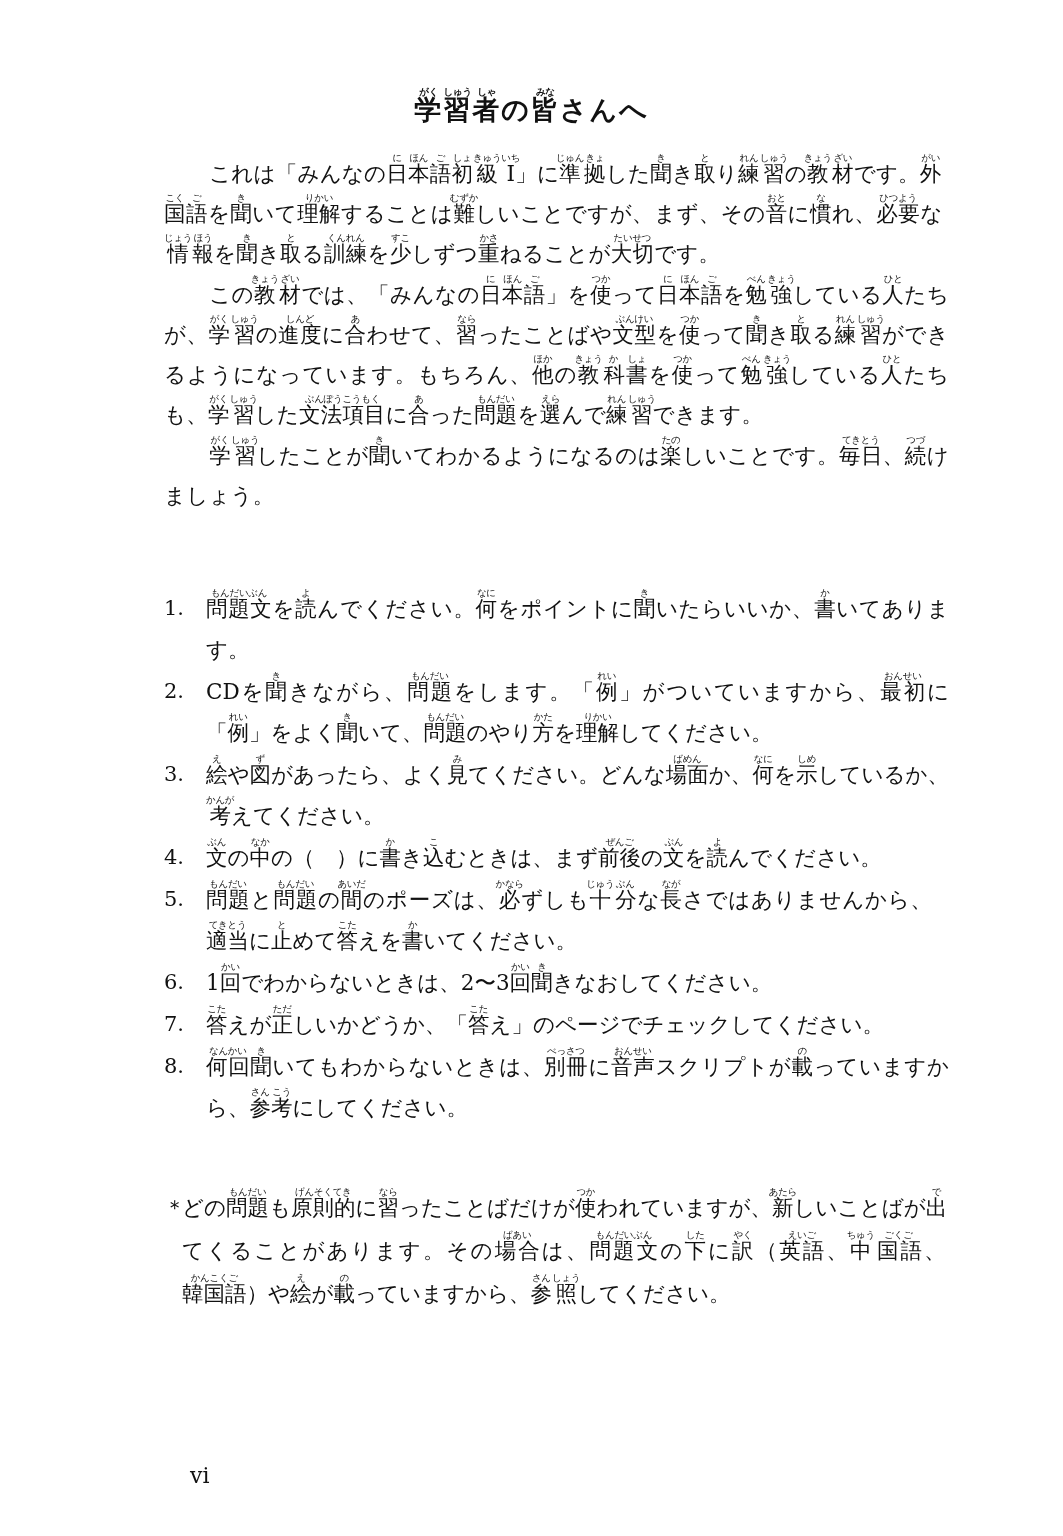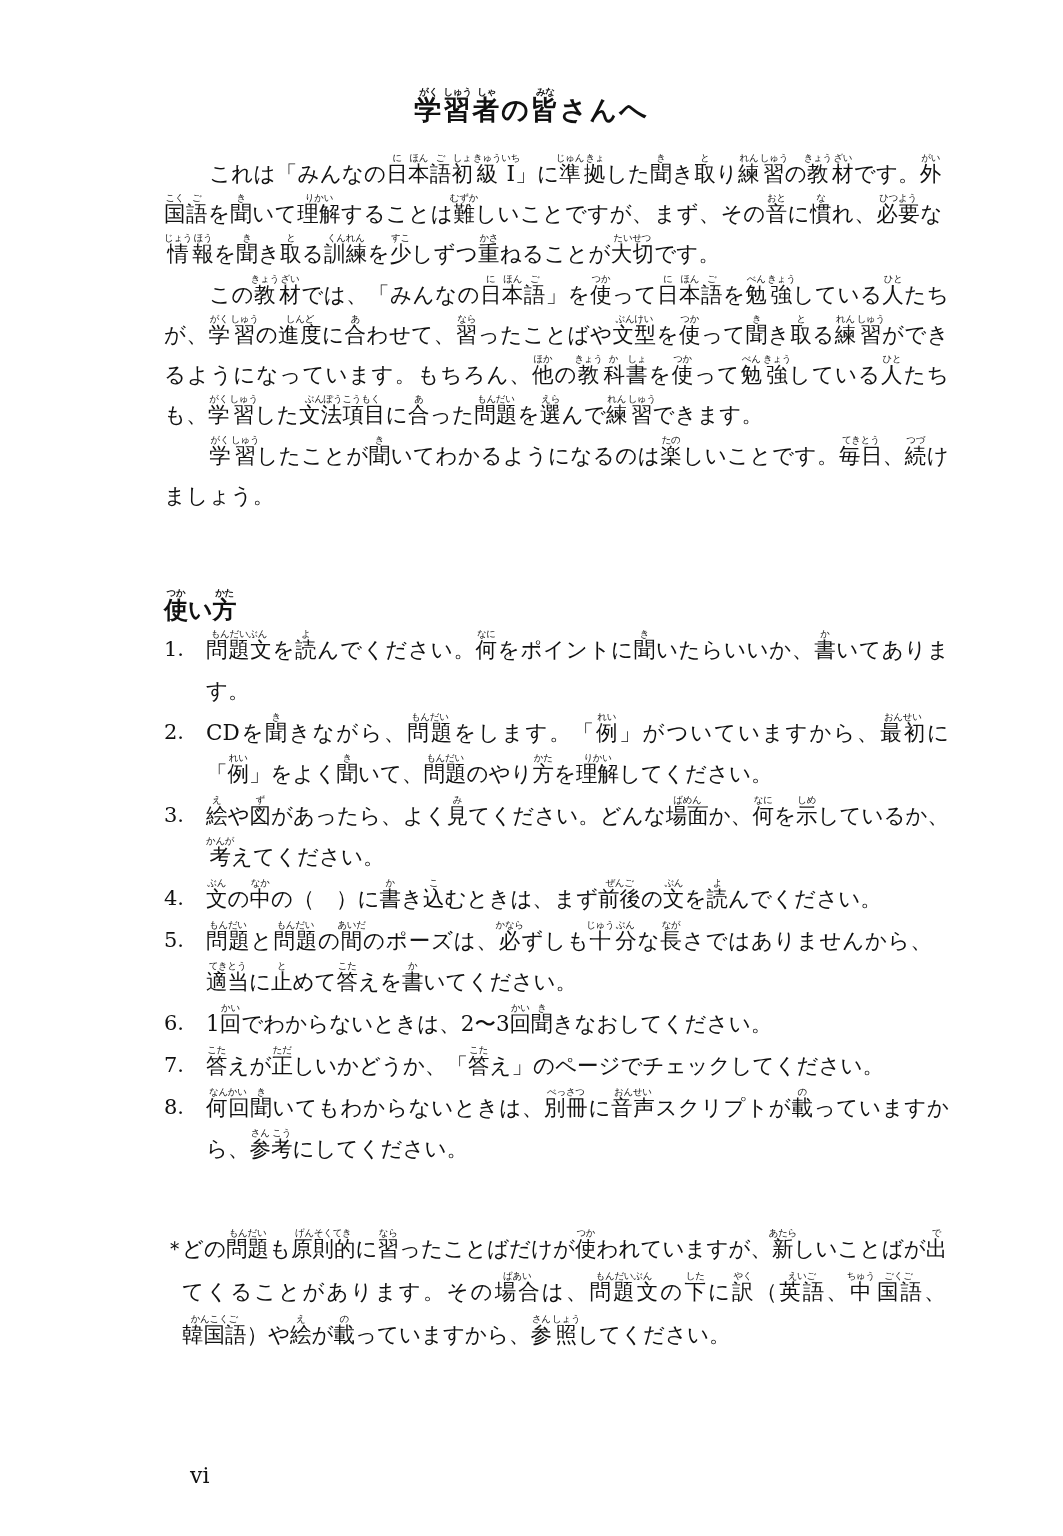--- a/index.html
+++ b/index.html
@@ -132,21 +132,20 @@
 
   <div class="content">
 
     <div class="block-intro">
       <p class="para indent">これは「みんなの<ruby>日<rt>に</rt></ruby><ruby>本<rt>ほん</rt></ruby><ruby>語<rt>ご</rt></ruby><ruby>初<rt>しょ</rt></ruby><ruby>級<rt>きゅう</rt></ruby><ruby>Ⅰ<rt>いち</rt></ruby>」に<ruby>準<rt>じゅん</rt></ruby><ruby>拠<rt>きょ</rt></ruby>した<ruby>聞<rt>き</rt></ruby>き<ruby>取<rt>と</rt></ruby>り<ruby>練<rt>れん</rt></ruby><ruby>習<rt>しゅう</rt></ruby>の<ruby>教<rt>きょう</rt></ruby><ruby>材<rt>ざい</rt></ruby>です。<ruby>外<rt>がい</rt></ruby><ruby>国<rt>こく</rt></ruby><ruby>語<rt>ご</rt></ruby>を<ruby>聞<rt>き</rt></ruby>いて<ruby>理解<rt>りかい</rt></ruby>することは<ruby>難<rt>むずか</rt></ruby>しいことですが、まず、その<ruby>音<rt>おと</rt></ruby>に<ruby>慣<rt>な</rt></ruby>れ、<ruby>必要<rt>ひつよう</rt></ruby>な<ruby>情<rt>じょう</rt></ruby><ruby>報<rt>ほう</rt></ruby>を<ruby>聞<rt>き</rt></ruby>き<ruby>取<rt>と</rt></ruby>る<ruby>訓練<rt>くんれん</rt></ruby>を<ruby>少<rt>すこ</rt></ruby>しずつ<ruby>重<rt>かさ</rt></ruby>ねることが<ruby>大切<rt>たいせつ</rt></ruby>です。</p>
       <p class="para indent">この<ruby>教<rt>きょう</rt></ruby><ruby>材<rt>ざい</rt></ruby>では、「みんなの<ruby>日<rt>に</rt></ruby><ruby>本<rt>ほん</rt></ruby><ruby>語<rt>ご</rt></ruby>」を<ruby>使<rt>つか</rt></ruby>って<ruby>日<rt>に</rt></ruby><ruby>本<rt>ほん</rt></ruby><ruby>語<rt>ご</rt></ruby>を<ruby>勉<rt>べん</rt></ruby><ruby>強<rt>きょう</rt></ruby>している<ruby>人<rt>ひと</rt></ruby>たちが、<ruby>学<rt>がく</rt></ruby><ruby>習<rt>しゅう</rt></ruby>の<ruby>進度<rt>しんど</rt></ruby>に<ruby>合<rt>あ</rt></ruby>わせて、<ruby>習<rt>なら</rt></ruby>ったことばや<ruby>文型<rt>ぶんけい</rt></ruby>を<ruby>使<rt>つか</rt></ruby>って<ruby>聞<rt>き</rt></ruby>き<ruby>取<rt>と</rt></ruby>る<ruby>練<rt>れん</rt></ruby><ruby>習<rt>しゅう</rt></ruby>ができるようになっています。もちろん、<ruby>他<rt>ほか</rt></ruby>の<ruby>教<rt>きょう</rt></ruby><ruby>科<rt>か</rt></ruby><ruby>書<rt>しょ</rt></ruby>を<ruby>使<rt>つか</rt></ruby>って<ruby>勉<rt>べん</rt></ruby><ruby>強<rt>きょう</rt></ruby>している<ruby>人<rt>ひと</rt></ruby>たちも、<ruby>学<rt>がく</rt></ruby><ruby>習<rt>しゅう</rt></ruby>した<ruby>文法項目<rt>ぶんぽうこうもく</rt></ruby>に<ruby>合<rt>あ</rt></ruby>った<ruby>問題<rt>もんだい</rt></ruby>を<ruby>選<rt>えら</rt></ruby>んで<ruby>練<rt>れん</rt></ruby><ruby>習<rt>しゅう</rt></ruby>できます。</p>
       <p class="para indent"><ruby>学<rt>がく</rt></ruby><ruby>習<rt>しゅう</rt></ruby>したことが<ruby>聞<rt>き</rt></ruby>いてわかるようになるのは<ruby>楽<rt>たの</rt></ruby>しいことです。<ruby>毎日<rt>てきとう</rt></ruby>、<ruby>続<rt>つづ</rt></ruby>けましょう。</p>
     </div>
 
     <div class="howto-wrap">
-      <h2 class="section-head"><ruby>使<rt>つか</rt></ruby>い<ruby>方<rt>かた</rt></ruby></h2>
 
       <ol class="steps">
         <li>
           <span class="num">1.</span>
           <span class="txt"><ruby>問題文<rt>もんだいぶん</rt></ruby>を<ruby>読<rt>よ</rt></ruby>んでください。<ruby>何<rt>なに</rt></ruby>をポイントに<ruby>聞<rt>き</rt></ruby>いたらいいか、<ruby>書<rt>か</rt></ruby>いてあります。</span>
         </li>
         <li>
           <span class="num">2.</span>
           <span class="txt">CDを<ruby>聞<rt>き</rt></ruby>きながら、<ruby>問題<rt>もんだい</rt></ruby>をします。「<ruby>例<rt>れい</rt></ruby>」がついていますから、<ruby>最初<rt>おんせい</rt></ruby>に「<ruby>例<rt>れい</rt></ruby>」をよく<ruby>聞<rt>き</rt></ruby>いて、<ruby>問題<rt>もんだい</rt></ruby>のやり<ruby>方<rt>かた</rt></ruby>を<ruby>理解<rt>りかい</rt></ruby>してください。</span>
         </li>

